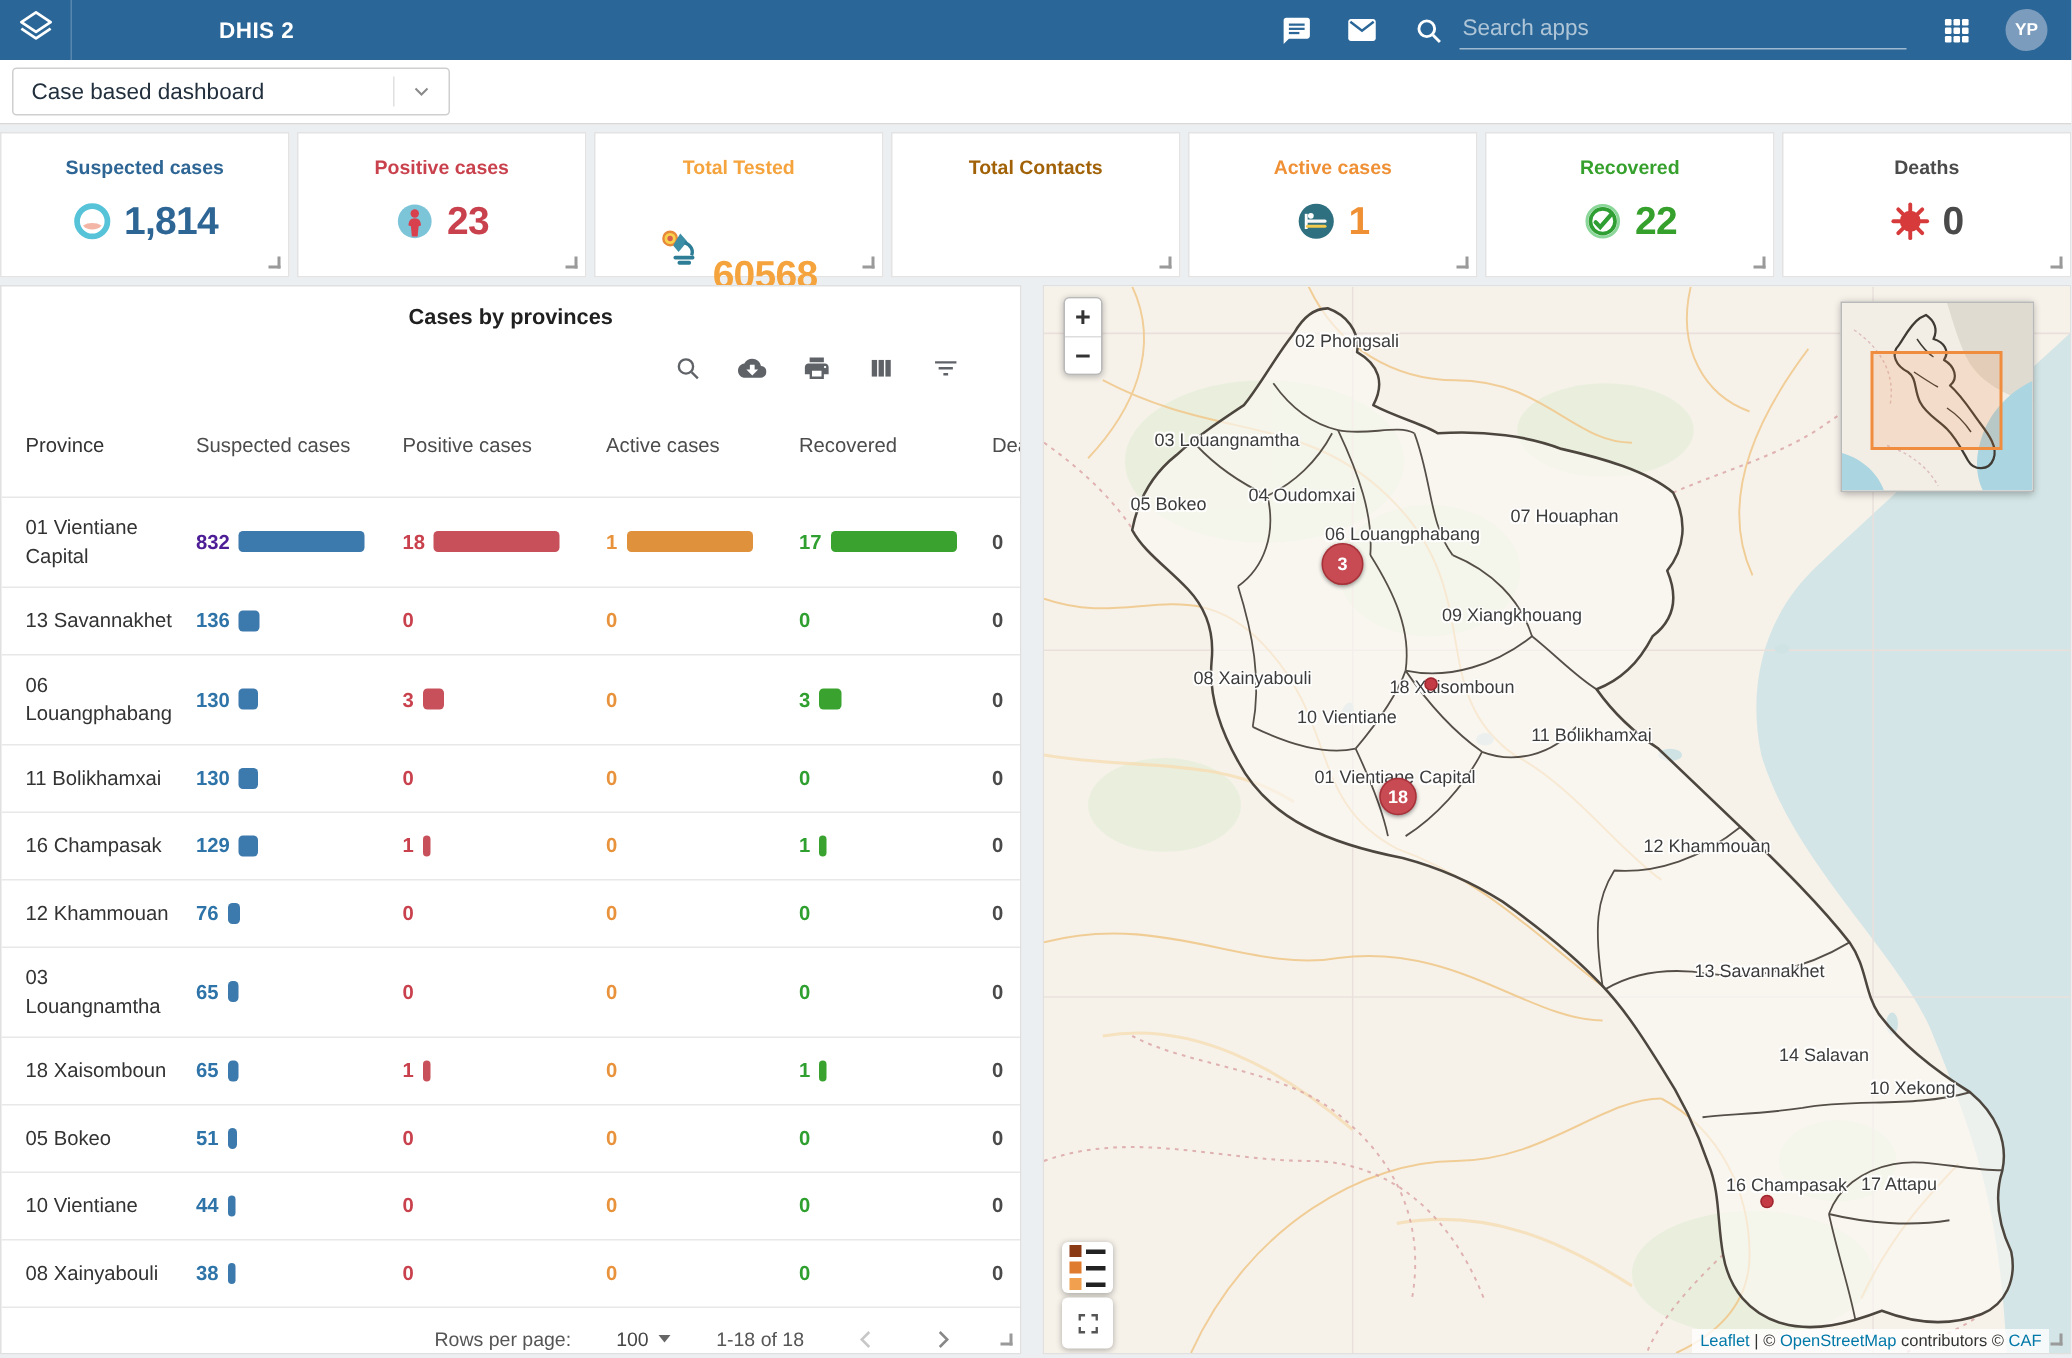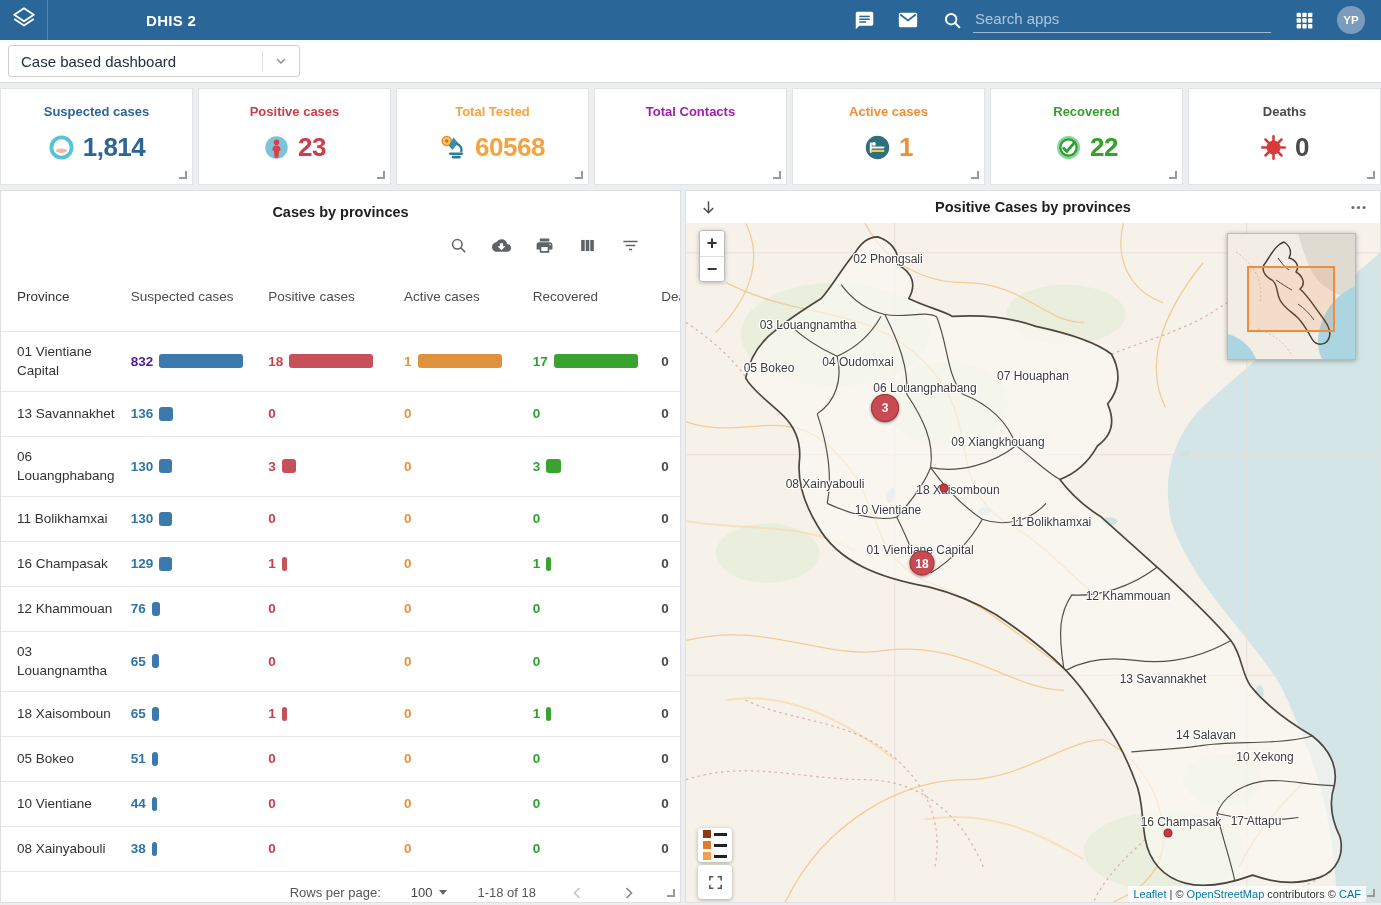--- a/index.html
+++ b/index.html
@@ -37,21 +37,21 @@
     text-align:center; padding-top:15px; }
   .card-label { font-size:13px; font-weight:bold; }
   .card-value-row { margin-top:13px; display:flex; align-items:center; justify-content:center; gap:8px; }
   .card-icon { width:27px; height:27px; display:flex; align-items:center; justify-content:center; }
   .card-icon svg { width:27px; height:27px; }
   .card-value { font-size:26px; font-weight:bold; letter-spacing:-.5px; }
   .resize-handle { position:absolute; right:5px; bottom:5px; width:8px; height:8px;
     border-right:2px solid #9a9a9a; border-bottom:2px solid #9a9a9a; cursor:se-resize; }
 
   
-  .main-row { display:flex; gap:4px; margin-top:5px; height:713px; }
+  .main-row { display:flex; gap:14px; margin-top:5px; height:713px; }
   .panel { background:#fff; border:1px solid #e0e0e0; position:relative; overflow:hidden; }
   .table-panel { width:681px; display:flex; flex-direction:column; }
   .panel-title { text-align:center; font-size:14.5px; font-weight:bold; color:#202020; padding-top:13px; }
 
   .table-toolbar { display:flex; justify-content:flex-end; gap:23px; padding:15px 40px 8px 0; }
   .tool-icon { width:20px; height:20px; color:#5f6368; cursor:pointer; display:flex;
     align-items:center; justify-content:center; }
   .tool-icon svg { width:19px; height:19px; }
 
   .t-head { display:flex; align-items:center; padding:14px 0 14px 16px; color:#4c4c4c;
@@ -215,26 +215,26 @@
       <span class="card-icon">
           <svg viewBox="0 0 24 24">
             <circle cx="6" cy="6.2" r="4" fill="#f9d24d" stroke="#e8893a" stroke-width="1.4"></circle>
             <circle cx="6" cy="6.2" r="1.6" fill="#d95f4f"></circle>
             <path d="M12 3.2 l4.2 4.8 -5.2 6.2 -3.2-3.8 z" fill="#3b8ea5"></path>
             <path d="M14.5 8.6 c4 1.2 5.4 5 4.2 7.6" stroke="#2e7d96" stroke-width="2" fill="none"></path>
             <rect x="8" y="16.4" width="12.4" height="2.2" rx="1" fill="#2e7d96"></rect>
             <rect x="10.4" y="19.4" width="8" height="2.4" rx="1" fill="#2e7d96"></rect>
           </svg>
         </span>
-      <span class="card-value" style="color: rgb(245, 163, 60);">60568</span>
+      <span class="card-value" style="color: rgb(245, 163, 60); margin-top: 36px;">60568</span>
     </div>
     <span class="resize-handle"></span>
   </div>
     <div class="stat-card">
-    <div class="card-label" style="color: #a21caf;">Total Contacts</div>
+    <div class="card-label" style="color: #a16207;">Total Contacts</div>
     <span class="resize-handle"></span>
   </div>
     <div class="stat-card">
     <div class="card-label" style="color: rgb(239, 144, 53);">Active cases</div>
     <div class="card-value-row">
       <span class="card-icon">
           <svg viewBox="0 0 24 24">
             <circle cx="12" cy="12" r="10.4" fill="#2e6f80"></circle>
             <circle cx="8.8" cy="8.8" r="1.7" fill="#fff"></circle>
             <rect x="5.2" y="7.6" width="1.7" height="9" fill="#fff"></rect>
@@ -564,35 +564,20 @@
       <span class="pg-chevron">
         <svg viewBox="0 0 24 24" width="20" height="20" fill="none" stroke="#878787" stroke-width="2">
             <path d="M9 6l6 6-6 6"></path>
           </svg>
       </span>
     </div>
     <span class="resize-handle"></span>
   </section>
 
   <section class="panel map-panel">
-    <div class="map-header">
-      <span class="tool-icon">
-        <svg viewBox="0 0 24 24" width="20" height="20" fill="none" stroke="#4a4a4a" stroke-width="1.8">
-            <path d="M12 4v14M6 12.5l6 6 6-6"></path>
-          </svg>
-      </span>
-      <span class="map-title">Positive Cases by provinces</span>
-      <span class="tool-icon">
-        <svg viewBox="0 0 24 24" width="20" height="20" fill="#6f6f6f">
-            <circle cx="5" cy="12" r="2"></circle>
-            <circle cx="12" cy="12" r="2"></circle>
-            <circle cx="19" cy="12" r="2"></circle>
-          </svg>
-      </span>
-    </div>
 
     <div class="map-area">
       <svg class="basemap" viewBox="0 0 698 683" preserveAspectRatio="none">
         <rect x="0" y="0" width="698" height="683" fill="#f6f2ea"></rect>
 
         <g fill="#e7efda" opacity=".85">
           <ellipse cx="150" cy="112" rx="95" ry="52"></ellipse>
           <ellipse cx="262" cy="182" rx="62" ry="42"></ellipse>
           <ellipse cx="382" cy="92" rx="60" ry="30"></ellipse>
           <ellipse cx="82" cy="332" rx="52" ry="30"></ellipse>

